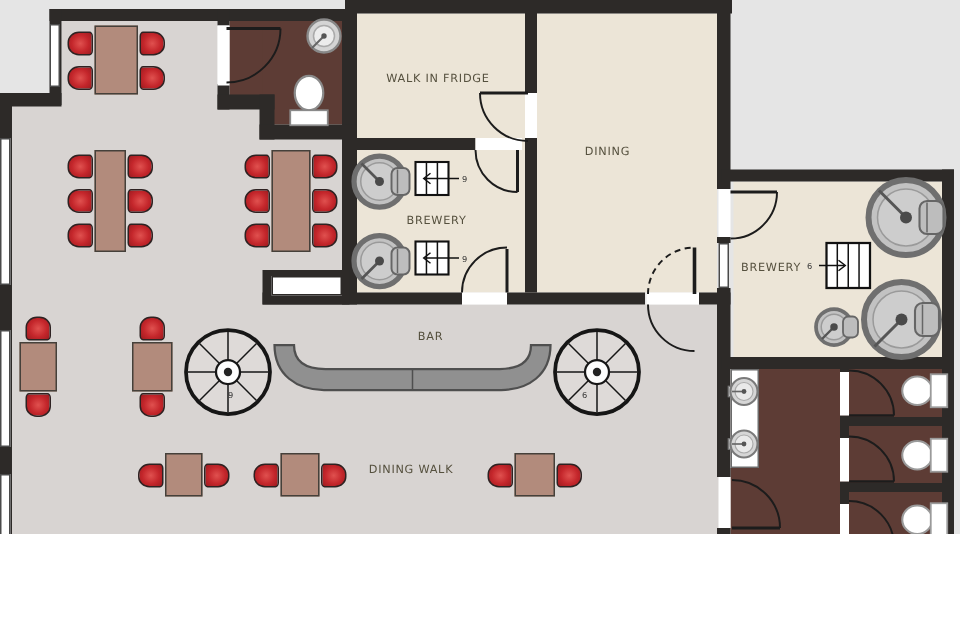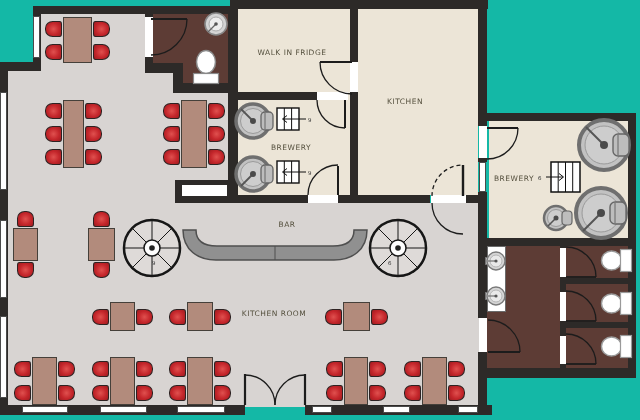--- a/index.html
+++ b/index.html
@@ -1,16 +1,16 @@
 <!DOCTYPE html>
 <html><head>
 <meta charset="utf-8">
 <style>
   html,body{margin:0;padding:0;background:#ffffff;}
-  #stage{position:relative;width:640px;height:420px;background:#14b8a6;overflow:hidden;
+  #stage{position:relative;width:640px;height:356px;background:#e5e5e5;overflow:hidden;
          font-family:"DejaVu Sans",sans-serif;}
   .floor,.wall,.win,.gap,.hatch{position:absolute;}
   .floor-dining{background:#d8d4d2;}
   .floor-beige{background:#ece5d7;}
   .floor-brown{background:#5d3c35;}
   .wall{background:#2d2a28;}
   .win{background:#ffffff;border:1px solid #4a4a4a;box-sizing:border-box;}
   .gap{background:#ffffff;}
   .hatch{background:#ffffff;border:1px solid #2d2a28;box-sizing:border-box;}
   .counter{position:absolute;background:#ffffff;border:1.5px solid #6b6b6b;box-sizing:border-box;}
@@ -333,19 +333,19 @@
     <g>
       <rect x="485.5" y="292.5" width="5" height="7" fill="#bbb" stroke="#777" stroke-width="0.8"></rect>
       <circle cx="496" cy="296" r="9" fill="#d6d6d6" stroke="#7a7a7a" stroke-width="1.4"></circle>
       <circle cx="496" cy="296" r="6" fill="#e9e9e9" stroke="#aaa" stroke-width="0.8"></circle>
       <line x1="488" y1="296" x2="496" y2="296" stroke="#666" stroke-width="1.1"></line>
       <circle cx="496" cy="296" r="1.6" fill="#555"></circle>
     </g>
   </svg>
 
   <div class="rlabel lbl-fridge">WALK IN FRIDGE</div>
-  <div class="rlabel lbl-kitchen">KITCHEN</div>
+  <div class="rlabel lbl-kitchen">DINING</div>
   <div class="rlabel lbl-brewery-mid">BREWERY</div>
   <div class="rlabel lbl-brewery-right">BREWERY</div>
   <div class="rlabel lbl-bar">BAR</div>
-  <div class="rlabel lbl-dining">KITCHEN ROOM</div>
+  <div class="rlabel lbl-dining">DINING WALK</div>
 
 </div>
 
 </body></html>

